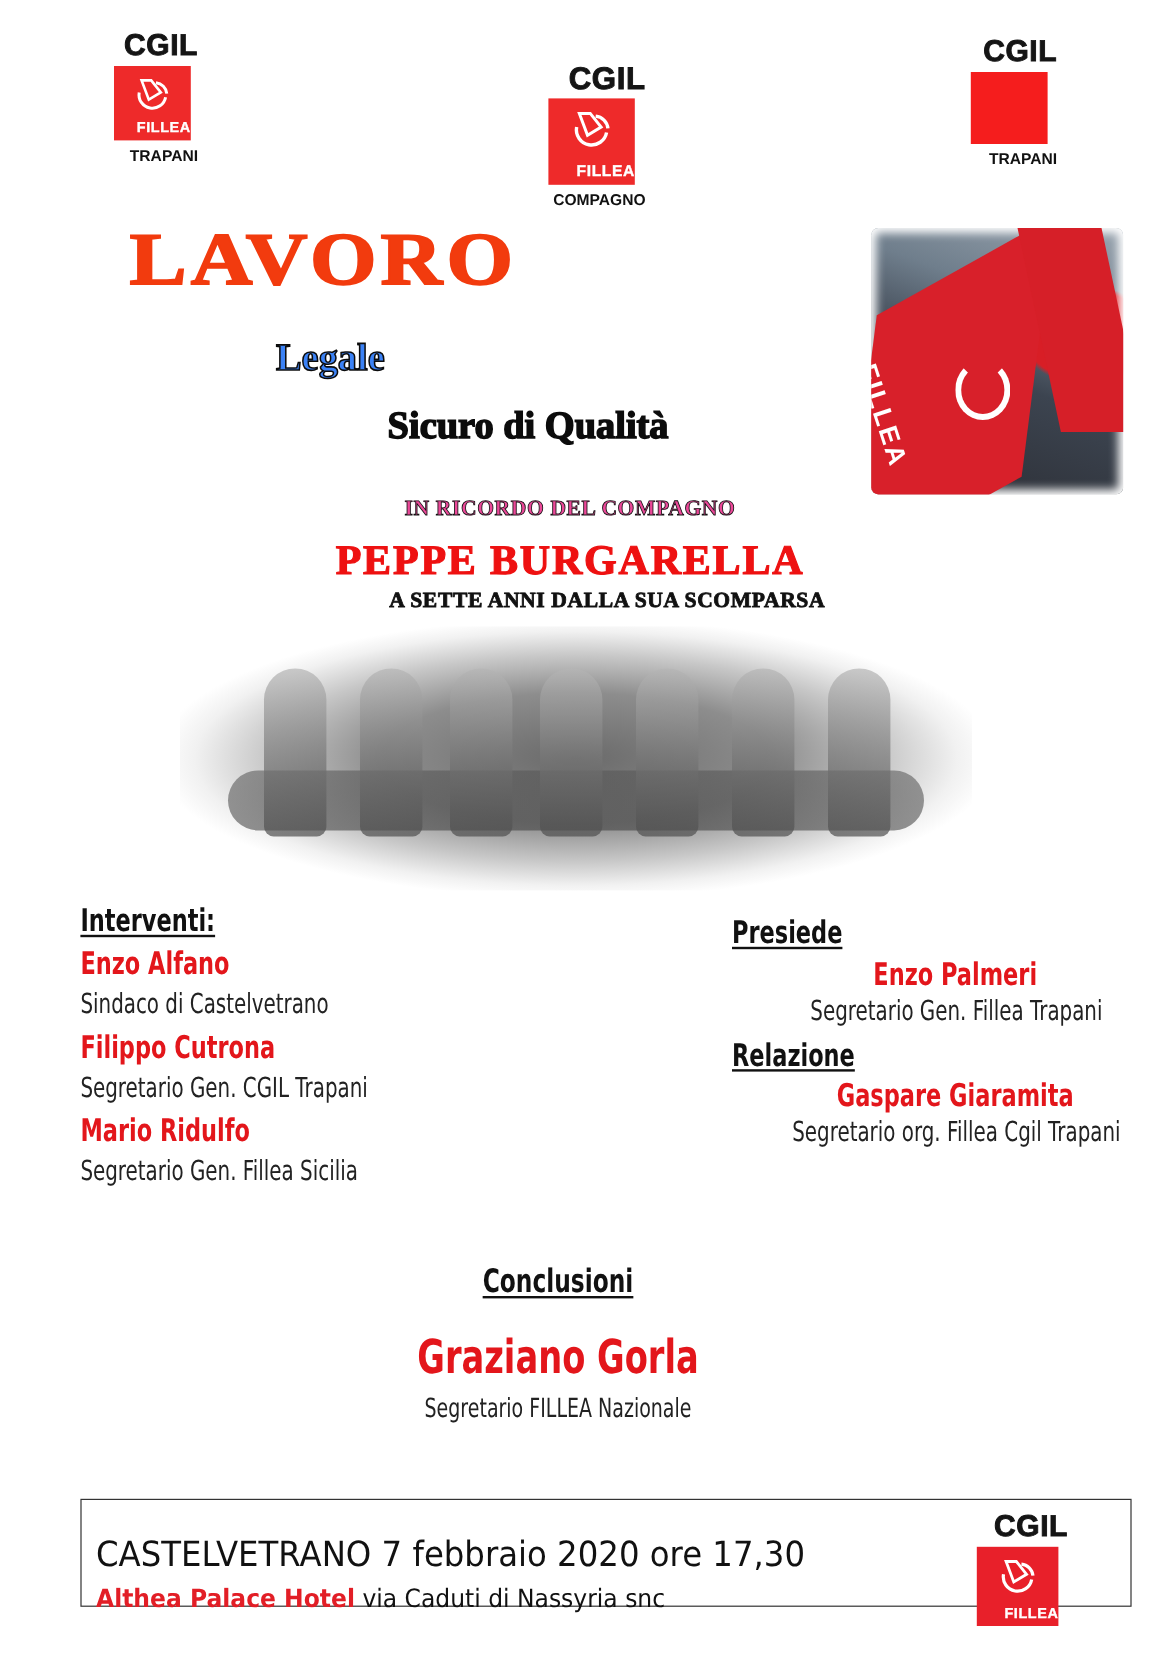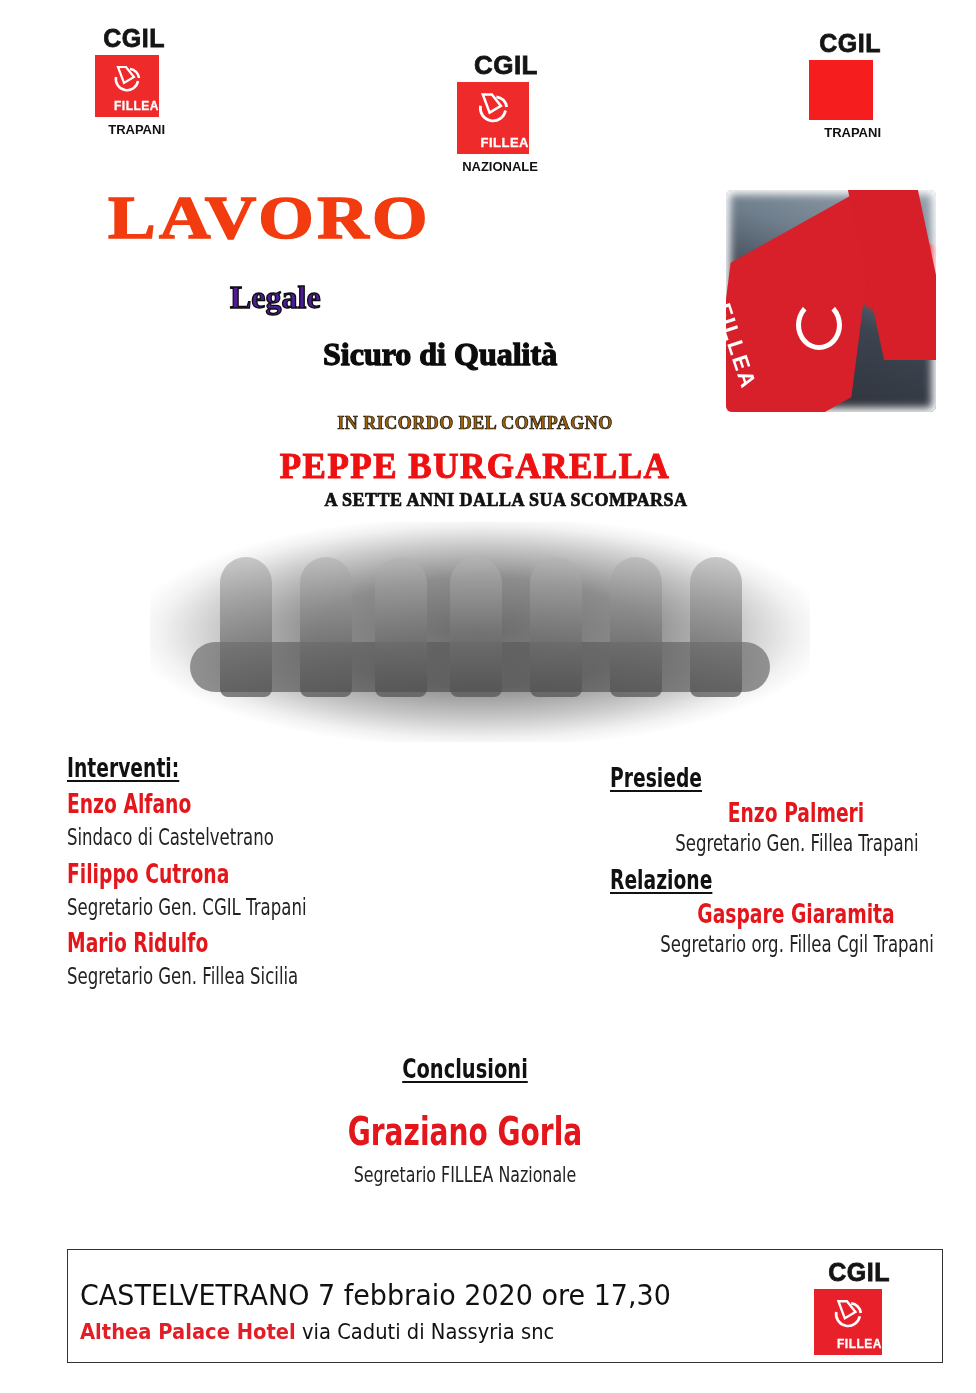--- a/index.html
+++ b/index.html
@@ -29,32 +29,32 @@
   .logo .place {
     font-weight: bold; font-size: 13px; color: #111; margin-top: 6px; line-height: 1;
   }
   #lavoro {
     left: 108px; top: 186px; font-size: 62px; color: #f23b0e;
     font-family: "Liberation Serif", serif; font-weight: bold; letter-spacing: 3px;
     transform: scaleX(1.15); transform-origin: left top; line-height: 1;
     -webkit-text-stroke: 1.5px #f23b0e;
   }
   #legale {
-    left: 230px; top: 281px; font-size: 32px; color: #4c1d95; line-height: 1;
+    left: 230px; top: 281px; font-size: 32px; color: #3b82f6; line-height: 1;
     font-family: "Liberation Serif", serif; font-weight: bold; -webkit-text-stroke: 1.3px #0c0c0c;
   }
   #sicuro {
     left: 323px; top: 338px; font-size: 32px; color: #0c0c0c; line-height: 1;
     font-family: "Liberation Serif", serif; font-weight: bold; -webkit-text-stroke: 1.3px #0c0c0c;
   }
   .center-line {
     position: absolute; left: 0; width: 950px; text-align: center;
     font-family: "Liberation Serif", serif; font-weight: bold; line-height: 1;
   }
-  #ricordo { top: 414px; font-size: 18px; color: #a16207; -webkit-text-stroke: 0.7px #111; letter-spacing: 0.5px; }
+  #ricordo { top: 414px; font-size: 18px; color: #ec4899; -webkit-text-stroke: 0.7px #111; letter-spacing: 0.5px; }
   #peppe { top: 449px; font-size: 35px; color: #ee1111; -webkit-text-stroke: 1px #ee1111; letter-spacing: 1.5px; }
   #sette { top: 491px; font-size: 18px; color: #111; -webkit-text-stroke: 0.7px #111; letter-spacing: 0.5px; padding-left: 31px; }
 
   
   #flags-photo {
     left: 726px; top: 190px; width: 210px; height: 222px;
     background:
       radial-gradient(ellipse at 85% 40%, #d81e26 0 20%, transparent 22%),
       linear-gradient(200deg, #9aa5b0 0%, #6f7e8c 30%, #3c4450 55%, #2a2c32 100%);
     border-radius: 6px; overflow: hidden;
@@ -99,21 +99,21 @@
   .cond.name { font-weight: bold; font-size: 26px; color: #e3161b; }
   .cond.role { font-size: 23px; color: #222; }
 
   .condc {
     position: absolute; font-family: "DejaVu Sans", sans-serif; line-height: 1; white-space: nowrap;
     transform: translateX(-50%) scaleX(0.72); transform-origin: center top;
   }
 
   
   #event-box {
-    left: 67px; top: 1249px; width: 876px; height: 114px;
+    left: 67px; top: 1249px; width: 876px; height: 90px;
     border: 1.5px solid #333; box-sizing: border-box;
   }
   #event-date {
     left: 12px; top: 28px; font-size: 29px; color: #111; white-space: nowrap;
     font-family: "DejaVu Sans", sans-serif; transform: scaleX(0.93); transform-origin: left top;
   }
   #event-venue-line {
     left: 12px; top: 70px; font-size: 21px; color: #111; white-space: nowrap;
     font-family: "DejaVu Sans", sans-serif; transform: scaleX(0.93); transform-origin: left top;
   }
@@ -138,21 +138,21 @@
 <div class="logo" style="left:448px; top:52px; width:90px;">
   <div class="cgil" style="font-size:26px;">CGIL</div>
   <div class="box" style="width:72px; height:72px;">
     <svg width="34" height="34" viewBox="0 0 30 30">
       <path d="M6 4 L14 4 L22 14 L12 20 Z" fill="none" stroke="#fff" stroke-width="2.2"></path>
       <path d="M4 14 A11 11 0 0 0 26 18" fill="none" stroke="#fff" stroke-width="2.5"></path>
       <path d="M18 6 A10 10 0 0 1 27 15" fill="none" stroke="#fff" stroke-width="2.5"></path>
     </svg>
     <div class="fillea" style="font-size:13px;">FILLEA</div>
   </div>
-  <div class="place">NAZIONALE</div>
+  <div class="place">COMPAGNO</div>
 </div>
 
 <div class="logo" style="left:801px; top:31px; width:80px;">
   <div class="cgil">CGIL</div>
   <div class="box" style="width:64px; height:60px; background:#f51d1d;"></div>
   <div class="place">TRAPANI</div>
 </div>
 
 <div id="lavoro" class="abs">LAVORO</div>
 <div id="legale" class="abs">Legale</div>

